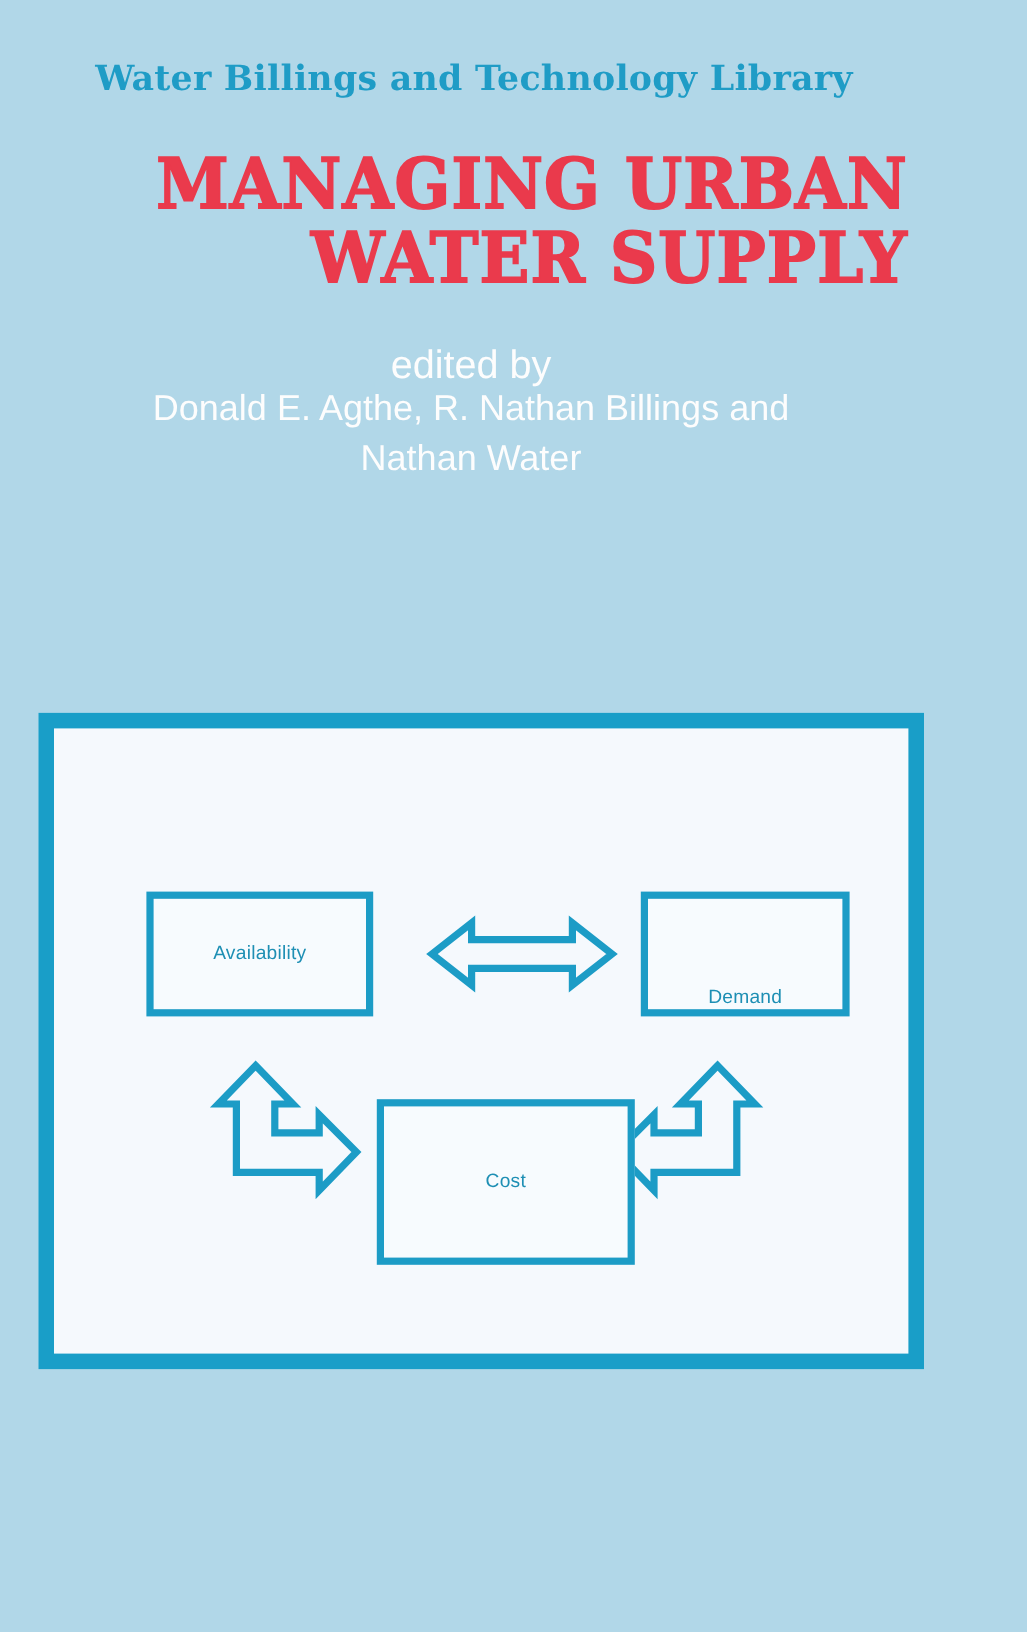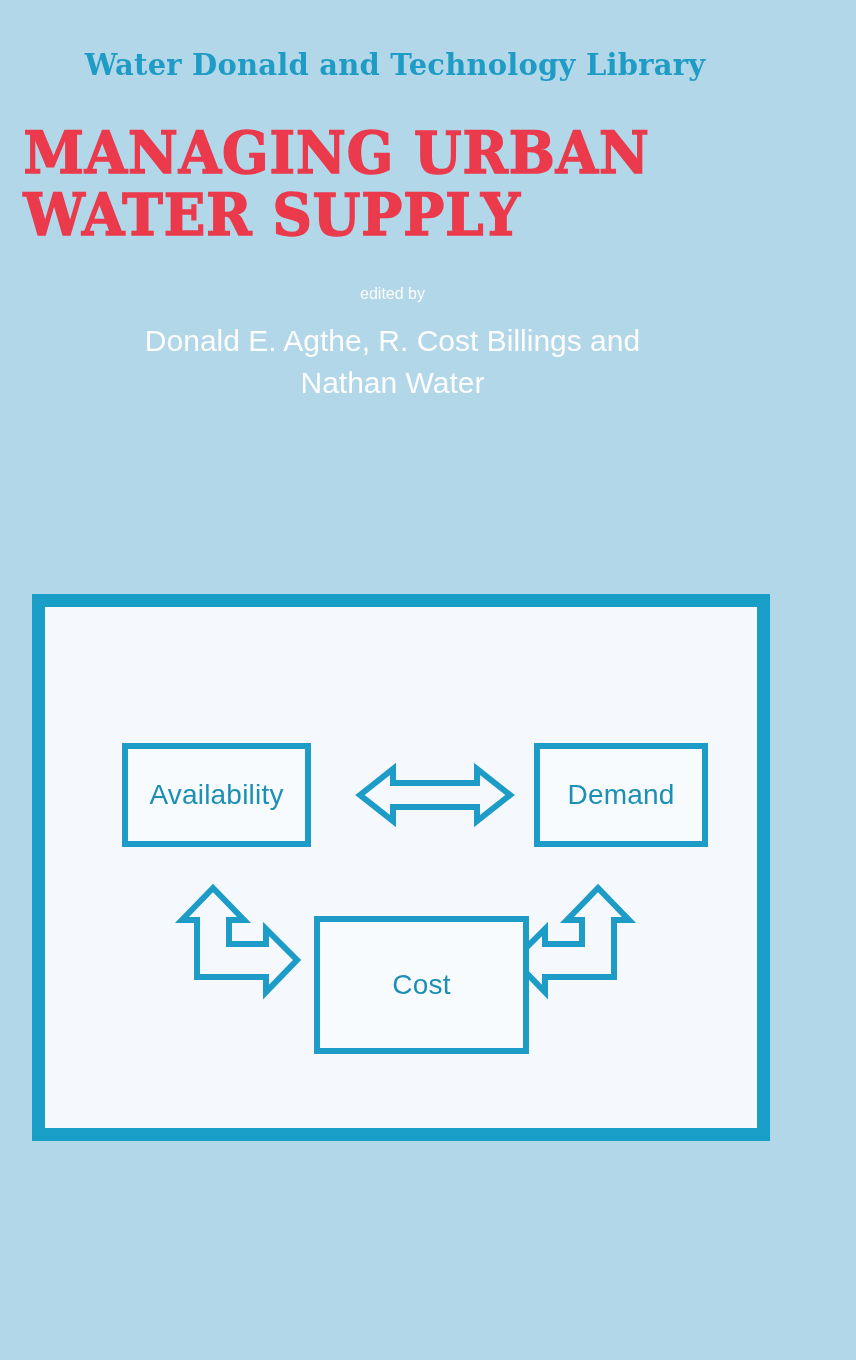--- a/index.html
+++ b/index.html
@@ -37,21 +37,21 @@
     color: #1f9cc6;
     white-space: nowrap;
   }
 
   
   .main-title {
     position: absolute;
     left: 0;
     top: 122px;
     width: 780px;
-    text-align: left;
+    text-align: right;
     font-family: "DejaVu Serif", "Liberation Serif", serif;
     font-weight: 700;
     font-size: 58px;
     line-height: 62px;
     letter-spacing: 1px;
     color: #ea3a4c;
     -webkit-text-stroke: 1.6px #ea3a4c;
   }
   .main-title .tline {
     display: block;
@@ -59,21 +59,21 @@
     transform-origin: center;
   }
 
   
   .edited-by {
     position: absolute;
     left: 0;
     top: 285px;
     width: 785px;
     text-align: center;
-    font-size: 16px;
+    font-size: 33px;
     color: #fdfdfd;
     font-family: "Liberation Sans", sans-serif;
   }
   .editors {
     position: absolute;
     left: 0;
     top: 320px;
     width: 785px;
     text-align: center;
     font-size: 30px;
@@ -110,44 +110,44 @@
     position: absolute;
     box-sizing: border-box;
     border: 6px solid #1c9cc6;
     background: #f7fbfe;
     display: flex;
     align-items: center;
     justify-content: center;
   }
   .node-label {
     font-family: "Liberation Sans", sans-serif;
-    font-size: 28px;
+    font-size: 16px;
     color: #1e8fb4;
     letter-spacing: 0.2px;
   }
   #box-availability { left: 77px; top: 136px; width: 189px; height: 104px; }
-  #box-demand       { left: 489px; top: 136px; width: 174px; height: 104px; }
+  #box-demand       { left: 489px; top: 136px; width: 174px; height: 104px; align-items: flex-end; }
   #box-cost         { left: 269px; top: 309px; width: 215px; height: 138px; }
 </style>
 </head>
 <body>
 
 <div class="cover">
 
-  <div class="series-title">Water Donald and Technology Library</div>
+  <div class="series-title">Water Billings and Technology Library</div>
 
   <div class="main-title">
     <span class="tline">MANAGING URBAN</span>
     <span class="tline">WATER SUPPLY</span>
   </div>
 
   <div class="edited-by">edited by</div>
 
   <div class="editors">
-    <span class="eline">Donald E. Agthe, R. Cost Billings and</span>
+    <span class="eline">Donald E. Agthe, R. Nathan Billings and</span>
     <span class="eline">Nathan Water</span>
   </div>
 
   <div class="diagram-frame">
     <div class="diagram-inner">
 
       <svg class="diagram-svg" width="712" height="521" viewBox="0 0 712 521">
 
         <g>
           <path d="M 315 188 L 348 162 L 348 176 L 432 176 L 432 162 L 465 188 L 432 214 L 432 200 L 348 200 L 348 214 Z" fill="none" stroke="#1c9cc6" stroke-width="6" stroke-linejoin="miter"></path>

